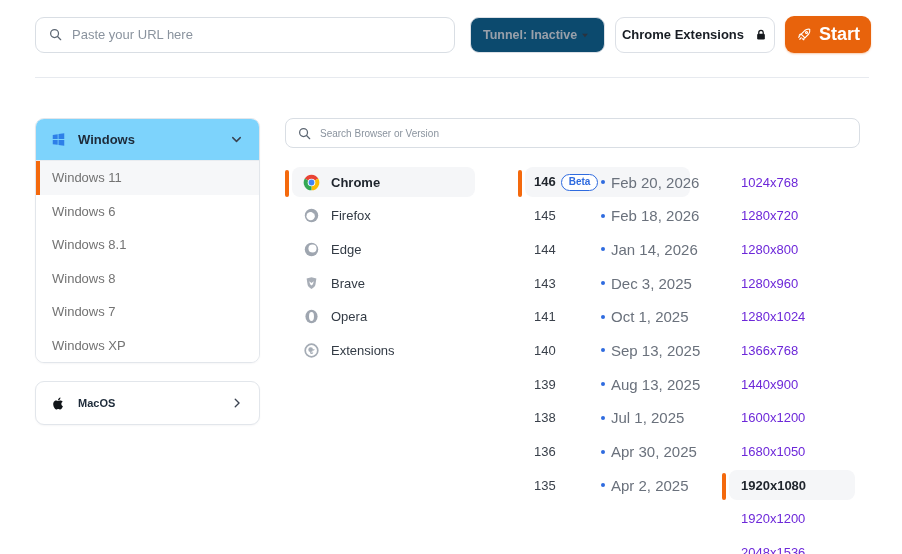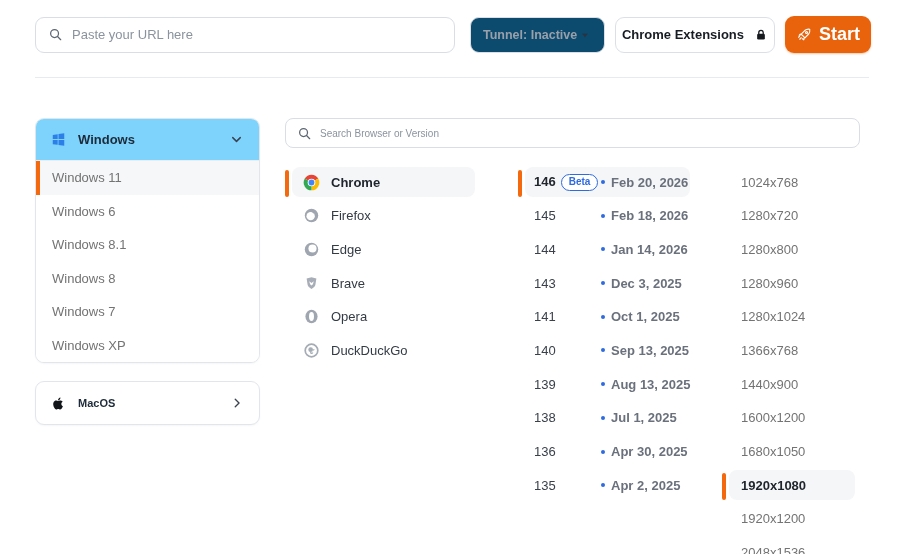--- a/index.html
+++ b/index.html
@@ -126,25 +126,25 @@
   .v-label { min-width: 67px; display: flex; align-items: flex-start; gap: 5px; }
   .v-num { font-size: 13px; font-weight: 500; color: #3A414B; }
   .row.selected .v-num { font-weight: 600; color: #21262D; }
   .beta-pill {
     font-size: 10px; font-weight: 700; color: var(--link-blue);
     border: 1.3px solid var(--link-blue); border-radius: 10px;
     padding: 1.5px 7px; background: #fff; line-height: 1.2; white-space: nowrap;
   }
   .v-date { display: flex; align-items: center; gap: 6px; }
   .v-dot { width: 4px; height: 4px; border-radius: 50%; background: var(--link-blue); flex: none; }
-  .v-date-text { font-size: 13px; font-weight: 700; color: #6A717C; white-space: nowrap; }
+  .v-date-text { font-size: 15px; font-weight: 400; color: #6A717C; white-space: nowrap; }
 
   
   .r-inner { padding: 0 12px; }
-  .r-label { font-size: 13px; font-weight: 500; color: #737373; }
+  .r-label { font-size: 13px; font-weight: 500; color: #6d28d9; }
   .row.selected .r-label { font-weight: 700; color: #1E242C; }
 
   svg { display: block; }
   .sprite { position: absolute; width: 0; height: 0; overflow: hidden; }
 </style>
 </head>
 <body style="--accent: #E8630C; --selection-bar: #F4690D; --link-blue: #2F6BDF;">
 
 <svg class="sprite" xmlns="http://www.w3.org/2000/svg">
   <symbol id="sym-chrome" viewBox="0 0 24 24">
@@ -341,21 +341,21 @@
                   <use href="#sym-opera"></use>
                 </svg>
                 <span class="b-name">Opera</span>
               </div>
             </div>
             <div class="row">
               <div class="row-inner b-inner">
                 <svg class="b-icon">
                   <use href="#sym-duckduckgo"></use>
                 </svg>
-                <span class="b-name">DuckDuckGo</span>
+                <span class="b-name">Extensions</span>
               </div>
             </div>
         </div>
 
         <div class="col-versions">
           <div class="row selected">
               <div class="row-inner v-inner">
                 <span class="v-label">
                   <span class="v-num">146</span>
                   <span class="beta-pill">Beta</span>

